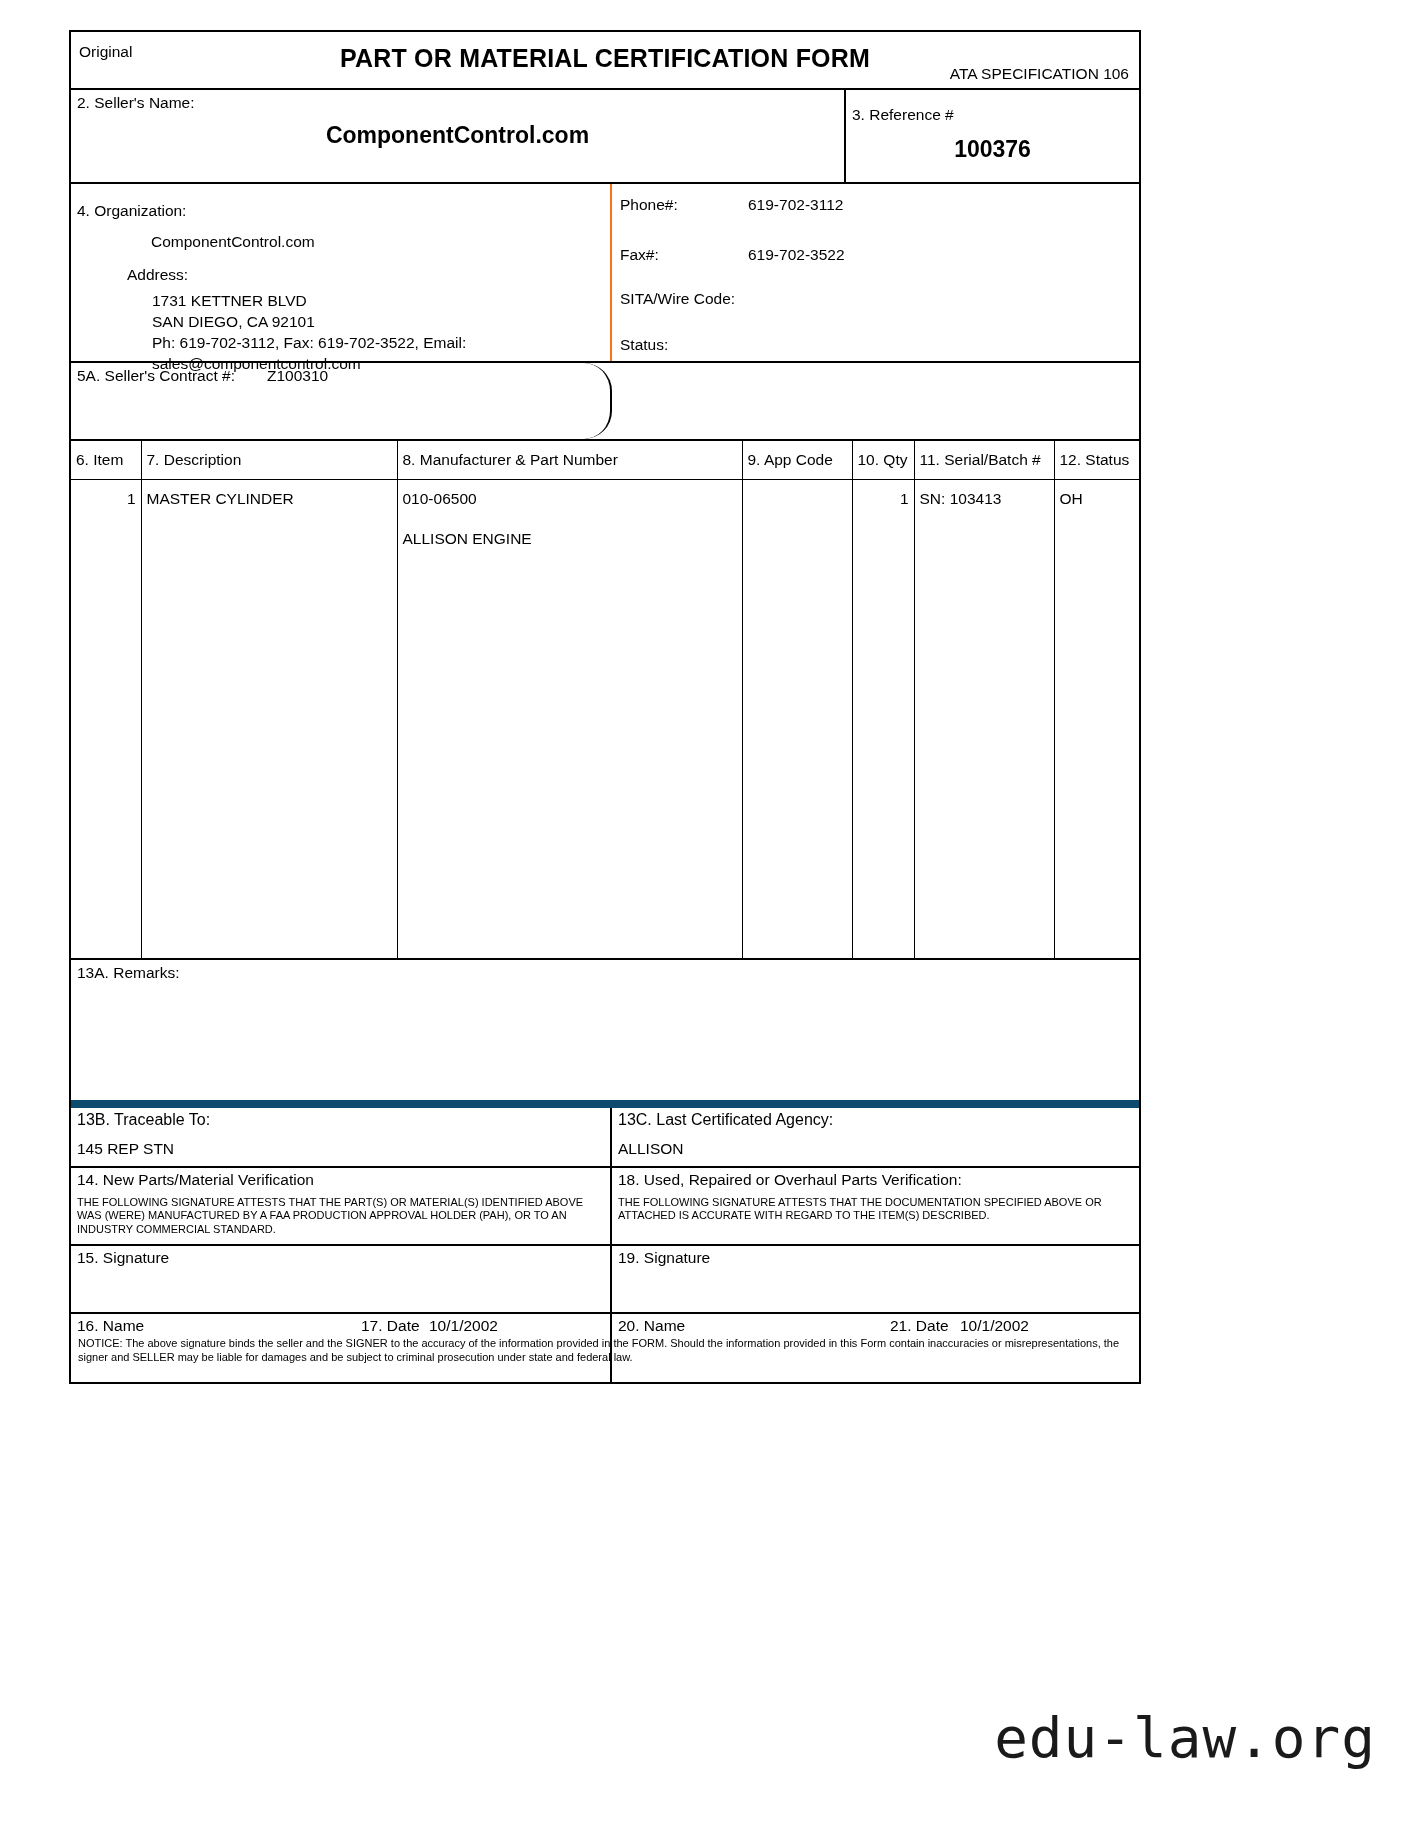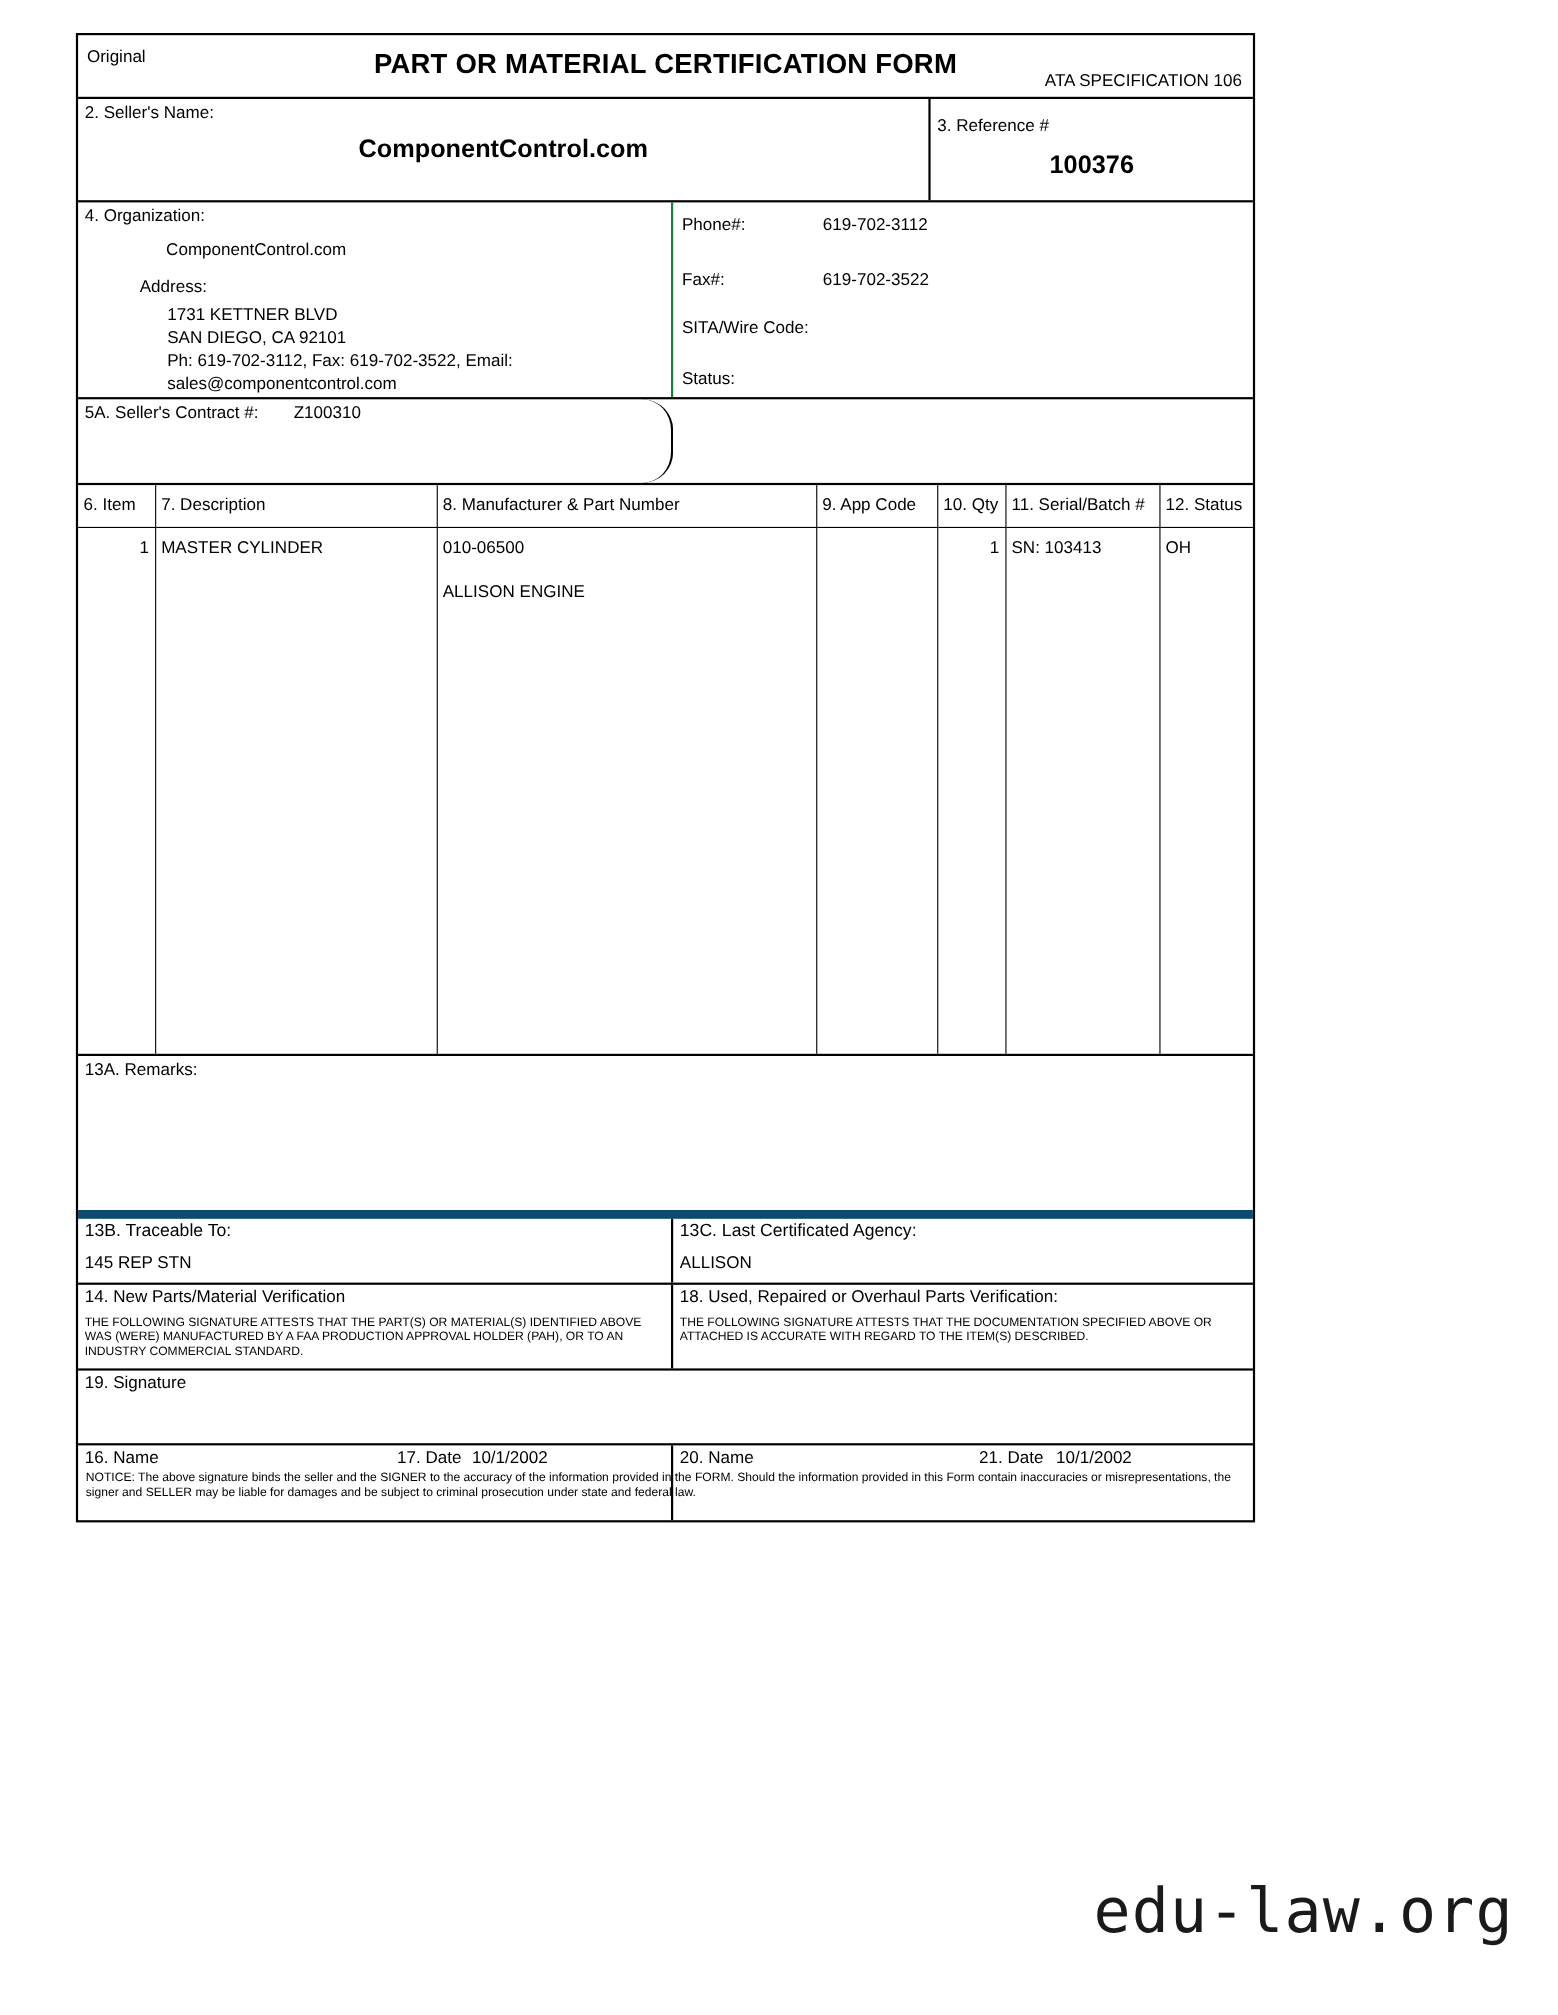--- a/index.html
+++ b/index.html
@@ -83,23 +83,23 @@
     position: absolute; left: 0; right: 0; top: 34px;
     text-align: center;
     font-size: 23px;
     font-weight: bold;
   }
 
   
   .band-org { height: 177px; border-bottom: 2px solid #000; }
   .org-left {
     width: 541px;
-    border-right: 2px solid #15803d;
-    position: relative;
-    padding: 4px 0 0 6px;
+    border-right: 2px solid #f97316;
+    position: relative;
+    padding: 18px 0 0 6px;
   }
   .org-lbl { font-size: 15.5px; }
   .org-name { font-size: 15.5px; margin-left: 74px; margin-top: 13px; }
   .org-addr-lbl { font-size: 15.5px; margin-left: 50px; margin-top: 15px; }
   .org-addr { font-size: 15.5px; margin-left: 75px; margin-top: 7px; line-height: 1.35; }
   .org-right { flex: 1; position: relative; }
   .contact-line {
     position: absolute;
     left: 8px;
     font-size: 15.5px;
@@ -349,20 +349,23 @@
         <div class="verify-title">14. New Parts/Material Verification</div>
         <div class="verify-body">THE FOLLOWING SIGNATURE ATTESTS THAT THE PART(S) OR MATERIAL(S) IDENTIFIED ABOVE WAS (WERE) MANUFACTURED BY A FAA PRODUCTION APPROVAL HOLDER (PAH), OR TO AN INDUSTRY COMMERCIAL STANDARD.</div>
       </div>
       <div class="cell verify-right">
         <div class="verify-title">18. Used, Repaired or Overhaul Parts Verification:</div>
         <div class="verify-body">THE FOLLOWING SIGNATURE ATTESTS THAT THE DOCUMENTATION SPECIFIED ABOVE OR ATTACHED IS ACCURATE WITH REGARD TO THE ITEM(S) DESCRIBED.</div>
       </div>
     </div>
 
     <div class="row band-sign">
+      <div class="cell sign-left">
+        <div class="sign-lbl">15. Signature</div>
+      </div>
       <div class="cell sign-right">
         <div class="sign-lbl">19. Signature</div>
       </div>
     </div>
 
     <div class="row band-names">
       <div class="cell names-left">
         <div class="names-lbl">16. Name</div>
         <div class="date-lbl">17. Date</div>
         <div class="date-val">10/1/2002</div>

